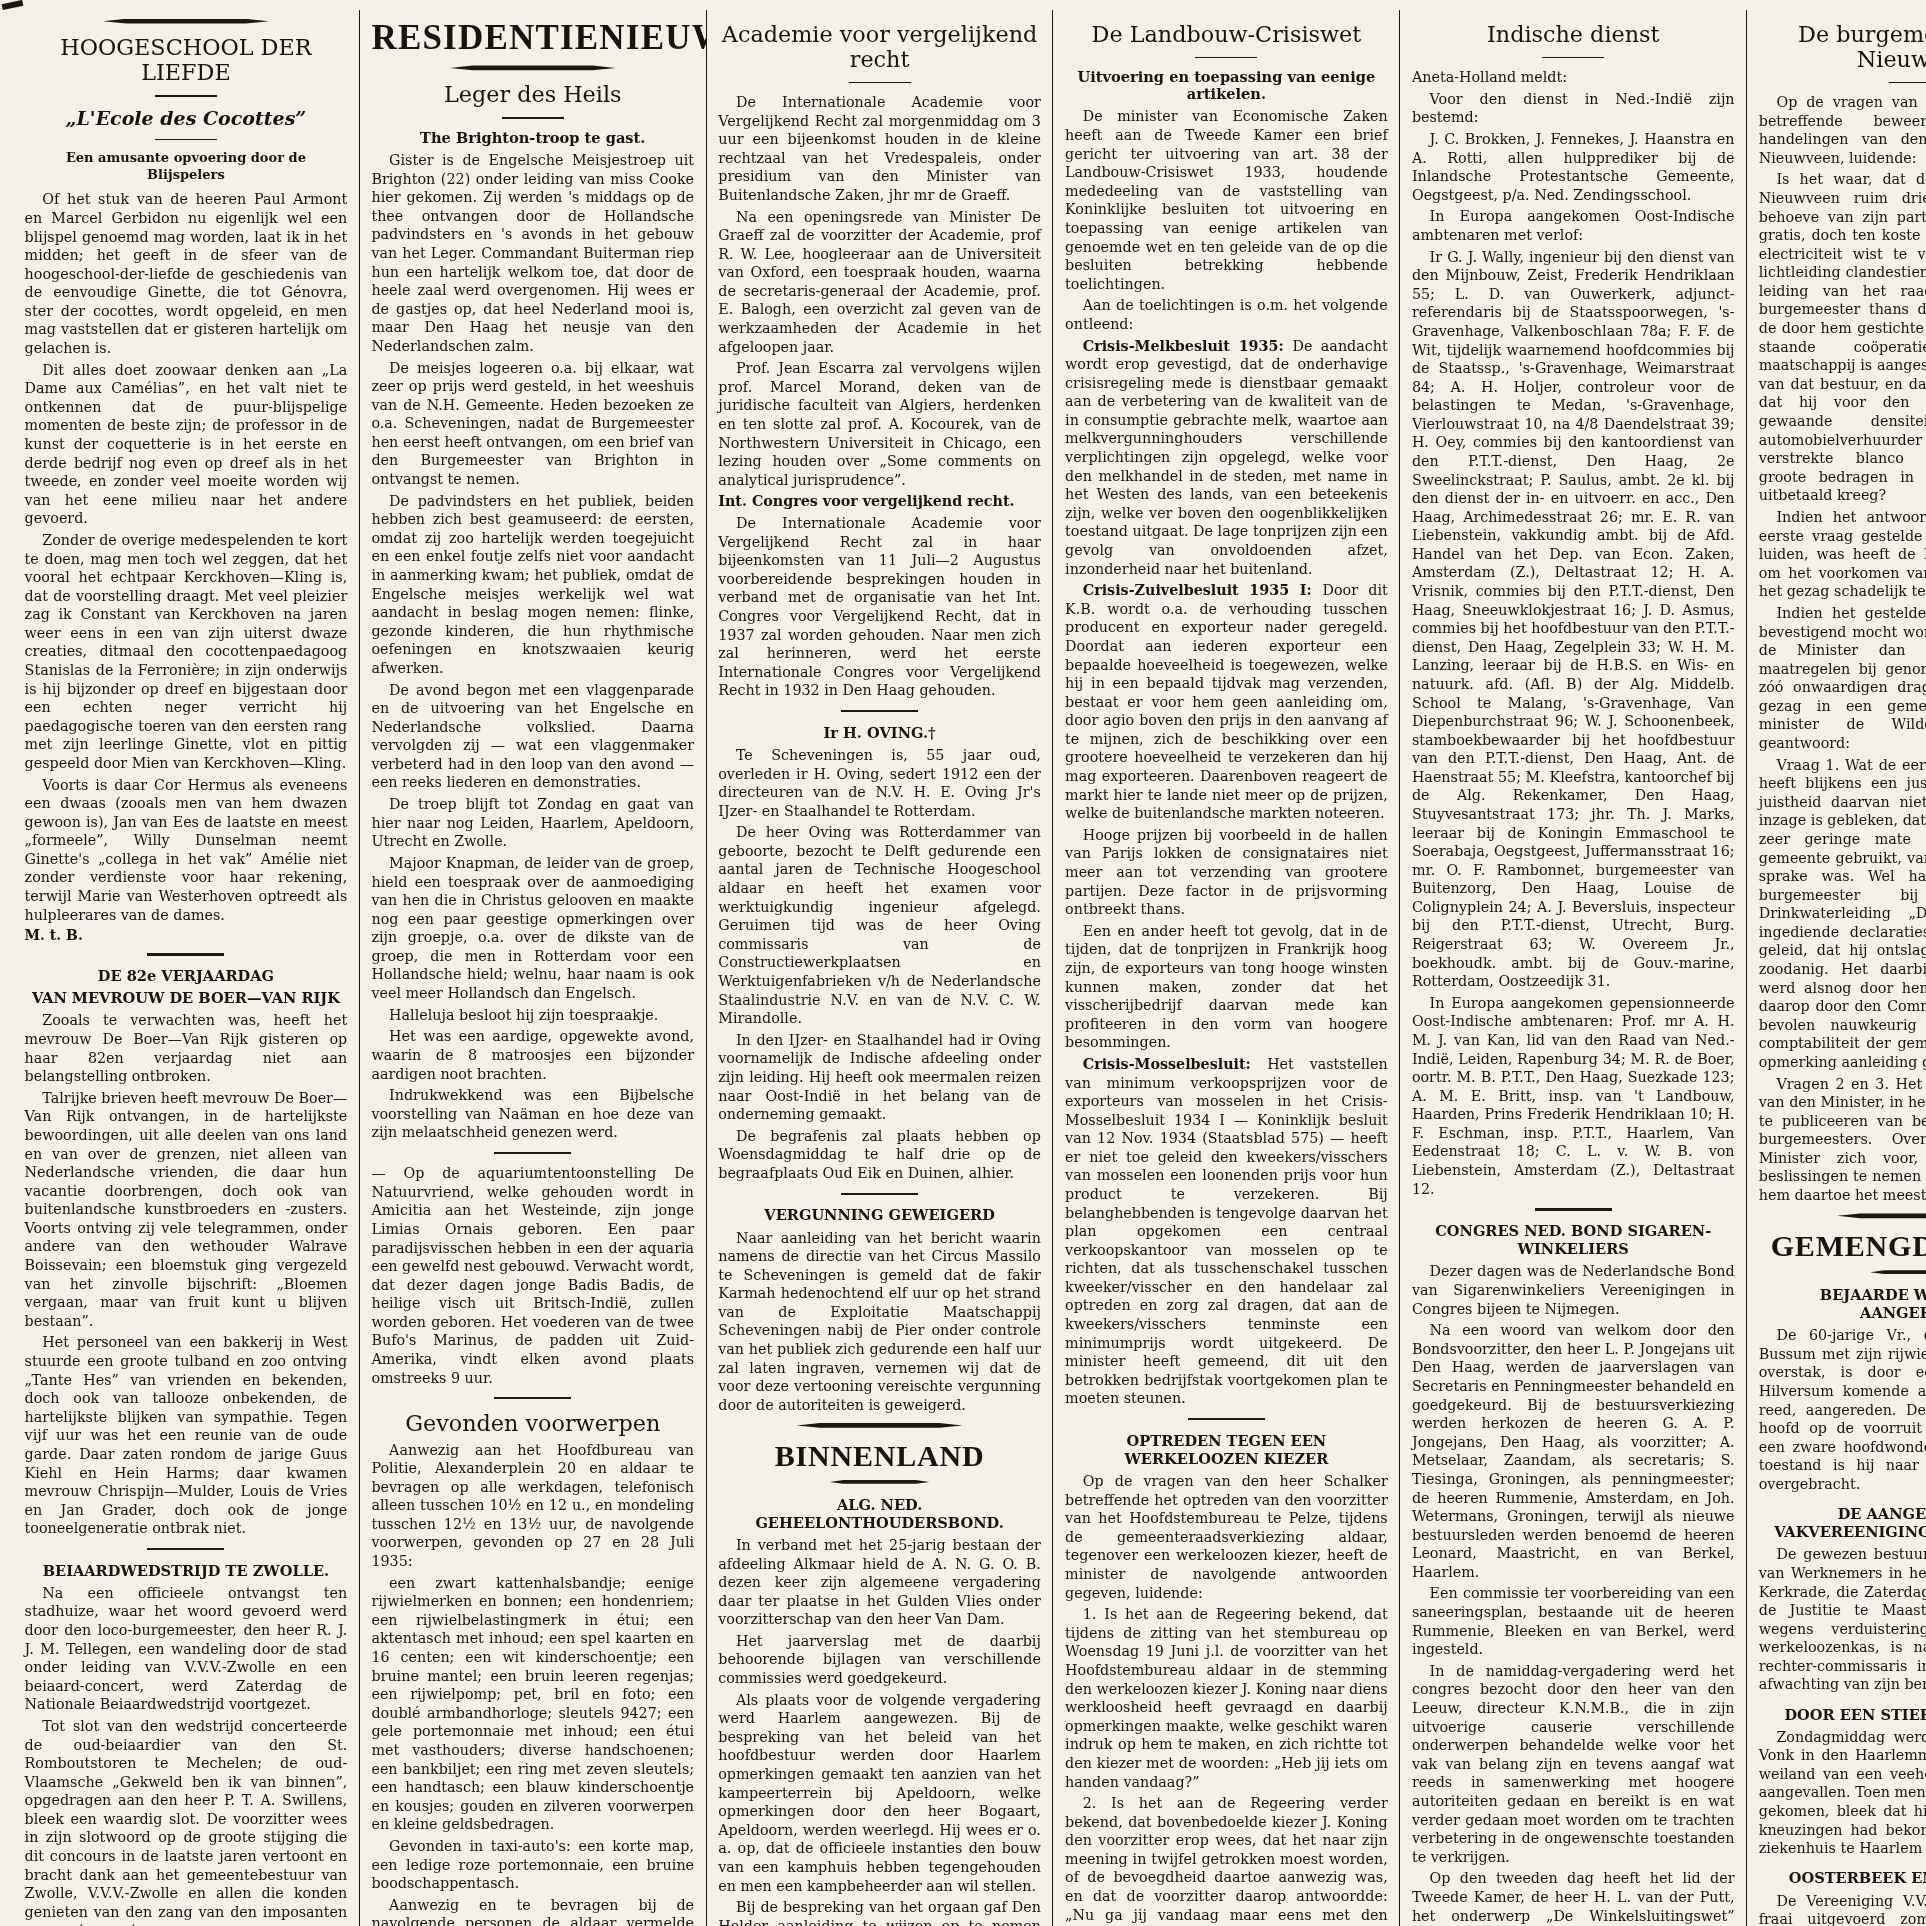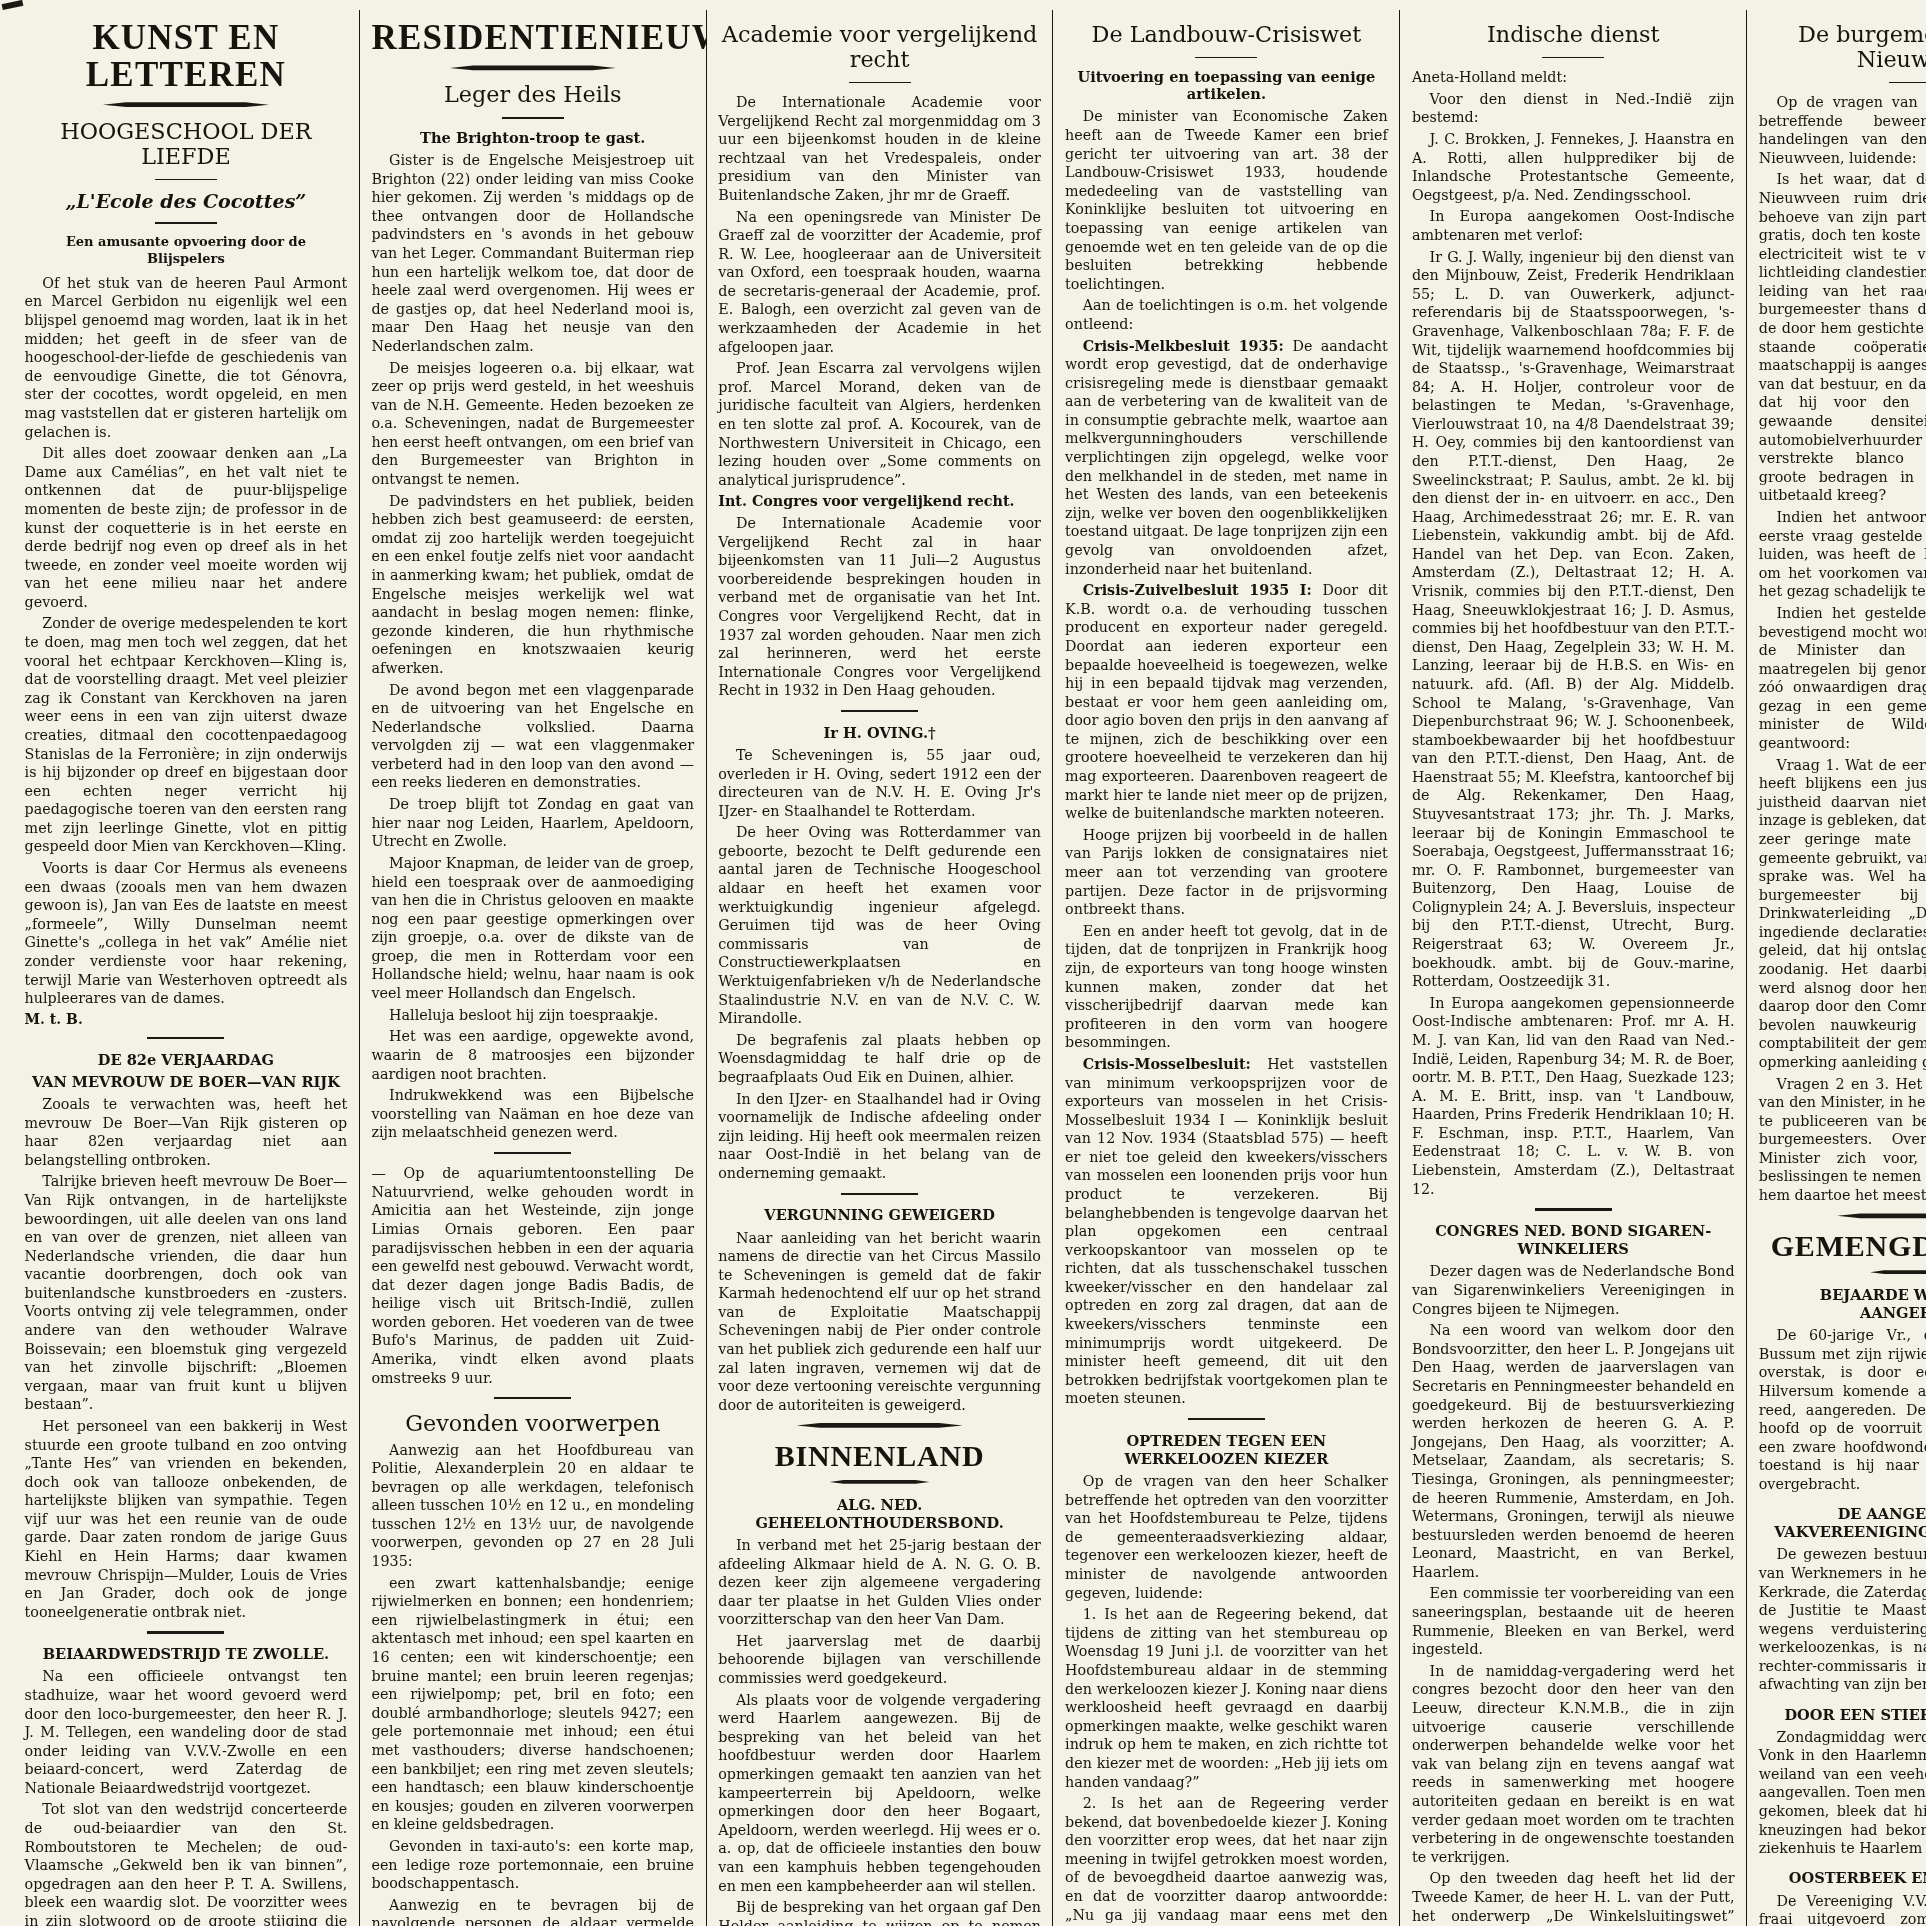--- a/index.html
+++ b/index.html
@@ -74,21 +74,20 @@
     background:#1b1813;transform:rotate(-12deg);
   }
 </style>
 </head>
 <body>
 
 <div class="page">
   <div class="smudge"></div>
   <div class="cols">
     <div class="col">
-        <div class="masthead size-l">KUNST EN LETTEREN</div>
         <div class="lens"></div>
         <div class="head">HOOGESCHOOL DER LIEFDE</div>
         <div class="rule thin"></div>
         <div class="decki">„L'Ecole des Cocottes”</div>
         <div class="rule thin"></div>
         <div class="deck">Een amusante opvoering door de Blijspelers</div>
         <p class="p">Of het stuk van de heeren Paul Armont en Marcel Gerbidon nu eigenlijk wel een blijspel genoemd mag worden, laat ik in het midden; het geeft in de sfeer van de hoogeschool-der-liefde de geschiedenis van de eenvoudige Ginette, die tot Génovra, ster der cocottes, wordt opgeleid, en men mag vaststellen dat er gisteren hartelijk om gelachen is.</p>
         <p class="p">Dit alles doet zoowaar denken aan „La Dame aux Camélias”, en het valt niet te ontkennen dat de puur-blijspelige momenten de beste zijn; de professor in de kunst der coquetterie is in het eerste en derde bedrijf nog even op dreef als in het tweede, en zonder veel moeite worden wij van het eene milieu naar het andere gevoerd.</p>
         <p class="p">Zonder de overige medespelenden te kort te doen, mag men toch wel zeggen, dat het vooral het echtpaar Kerckhoven—Kling is, dat de voorstelling draagt. Met veel pleizier zag ik Constant van Kerckhoven na jaren weer eens in een van zijn uiterst dwaze creaties, ditmaal den cocottenpaedagoog Stanislas de la Ferronière; in zijn onderwijs is hij bijzonder op dreef en bijgestaan door een echten neger verricht hij paedagogische toeren van den eersten rang met zijn leerlinge Ginette, vlot en pittig gespeeld door Mien van Kerckhoven—Kling.</p>
         <p class="p">Voorts is daar Cor Hermus als eveneens een dwaas (zooals men van hem dwazen gewoon is), Jan van Ees de laatste en meest „formeele”, Willy Dunselman neemt Ginette's „collega in het vak” Amélie niet zonder verdienste voor haar rekening, terwijl Marie van Westerhoven optreedt als hulpleerares van de dames.</p>
@@ -133,22 +132,22 @@
         <div class="rule thin"></div>
         <p class="p">De Internationale Academie voor Vergelijkend Recht zal morgenmiddag om 3 uur een bijeenkomst houden in de kleine rechtzaal van het Vredespaleis, onder presidium van den Minister van Buitenlandsche Zaken, jhr mr de Graeff.</p>
         <p class="p">Na een openingsrede van Minister De Graeff zal de voorzitter der Academie, prof R. W. Lee, hoogleeraar aan de Universiteit van Oxford, een toespraak houden, waarna de secretaris-generaal der Academie, prof. E. Balogh, een overzicht zal geven van de werkzaamheden der Academie in het afgeloopen jaar.</p>
         <p class="p">Prof. Jean Escarra zal vervolgens wijlen prof. Marcel Morand, deken van de juridische faculteit van Algiers, herdenken en ten slotte zal prof. A. Kocourek, van de Northwestern Universiteit in Chicago, een lezing houden over „Some comments on analytical jurisprudence”.</p>
         <p class="p noindent"><span class="lead">Int. Congres voor vergelijkend recht. </span></p>
         <p class="p">De Internationale Academie voor Vergelijkend Recht zal in haar bijeenkomsten van 11 Juli—2 Augustus voorbereidende besprekingen houden in verband met de organisatie van het Int. Congres voor Vergelijkend Recht, dat in 1937 zal worden gehouden. Naar men zich zal herinneren, werd het eerste Internationale Congres voor Vergelijkend Recht in 1932 in Den Haag gehouden.</p>
         <div class="rule"></div>
         <div class="sub">Ir H. OVING.†</div>
         <p class="p">Te Scheveningen is, 55 jaar oud, overleden ir H. Oving, sedert 1912 een der directeuren van de N.V. H. E. Oving Jr's IJzer- en Staalhandel te Rotterdam.</p>
         <p class="p">De heer Oving was Rotterdammer van geboorte, bezocht te Delft gedurende een aantal jaren de Technische Hoogeschool aldaar en heeft het examen voor werktuigkundig ingenieur afgelegd. Geruimen tijd was de heer Oving commissaris van de Constructiewerkplaatsen en Werktuigenfabrieken v/h de Nederlandsche Staalindustrie N.V. en van de N.V. C. W. Mirandolle.</p>
+        <p class="p">In den IJzer- en Staalhandel had ir Oving voornamelijk de Indische afdeeling onder zijn leiding. Hij heeft ook meermalen reizen naar Oost-Indië in het belang van de onderneming gemaakt.</p>
         <p class="p">De begrafenis zal plaats hebben op Woensdagmiddag te half drie op de begraafplaats Oud Eik en Duinen, alhier.</p>
-        <p class="p">In den IJzer- en Staalhandel had ir Oving voornamelijk de Indische afdeeling onder zijn leiding. Hij heeft ook meermalen reizen naar Oost-Indië in het belang van de onderneming gemaakt.</p>
         <div class="rule"></div>
         <div class="sub">VERGUNNING GEWEIGERD</div>
         <p class="p">Naar aanleiding van het bericht waarin namens de directie van het Circus Massilo te Scheveningen is gemeld dat de fakir Karmah hedenochtend elf uur op het strand van de Exploitatie Maatschappij Scheveningen nabij de Pier onder controle van het publiek zich gedurende een half uur zal laten ingraven, vernemen wij dat de voor deze vertooning vereischte vergunning door de autoriteiten is geweigerd.</p>
         <div class="lens"></div>
         <div class="masthead size-m">BINNENLAND</div>
         <div class="lens small"></div>
         <div class="sub">ALG. NED. GEHEELONTHOUDERSBOND.</div>
         <p class="p">In verband met het 25-jarig bestaan der afdeeling Alkmaar hield de A. N. G. O. B. dezen keer zijn algemeene vergadering daar ter plaatse in het Gulden Vlies onder voorzitterschap van den heer Van Dam.</p>
         <p class="p">Het jaarverslag met de daarbij behoorende bijlagen van verschillende commissies werd goedgekeurd.</p>
         <p class="p">Als plaats voor de volgende vergadering werd Haarlem aangewezen. Bij de bespreking van het beleid van het hoofdbestuur werden door Haarlem opmerkingen gemaakt ten aanzien van het kampeerterrein bij Apeldoorn, welke opmerkingen door den heer Bogaart, Apeldoorn, werden weerlegd. Hij wees er o. a. op, dat de officieele instanties den bouw van een kamphuis hebben tegengehouden en men een kampbeheerder aan wil stellen.</p>

